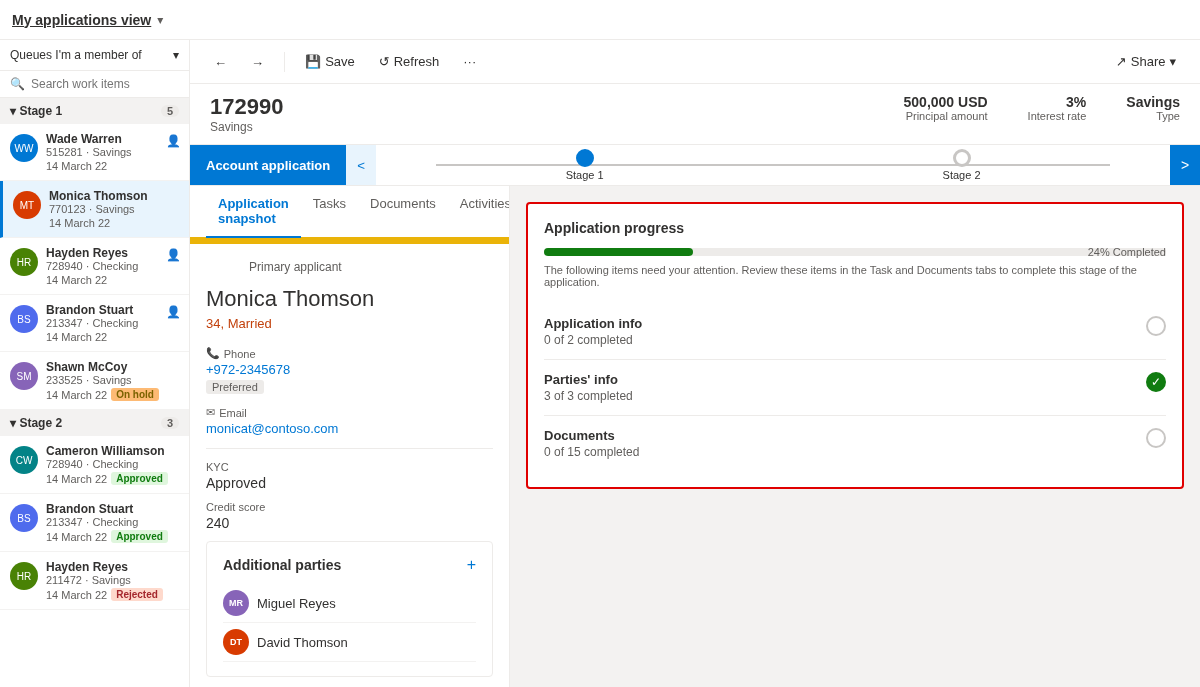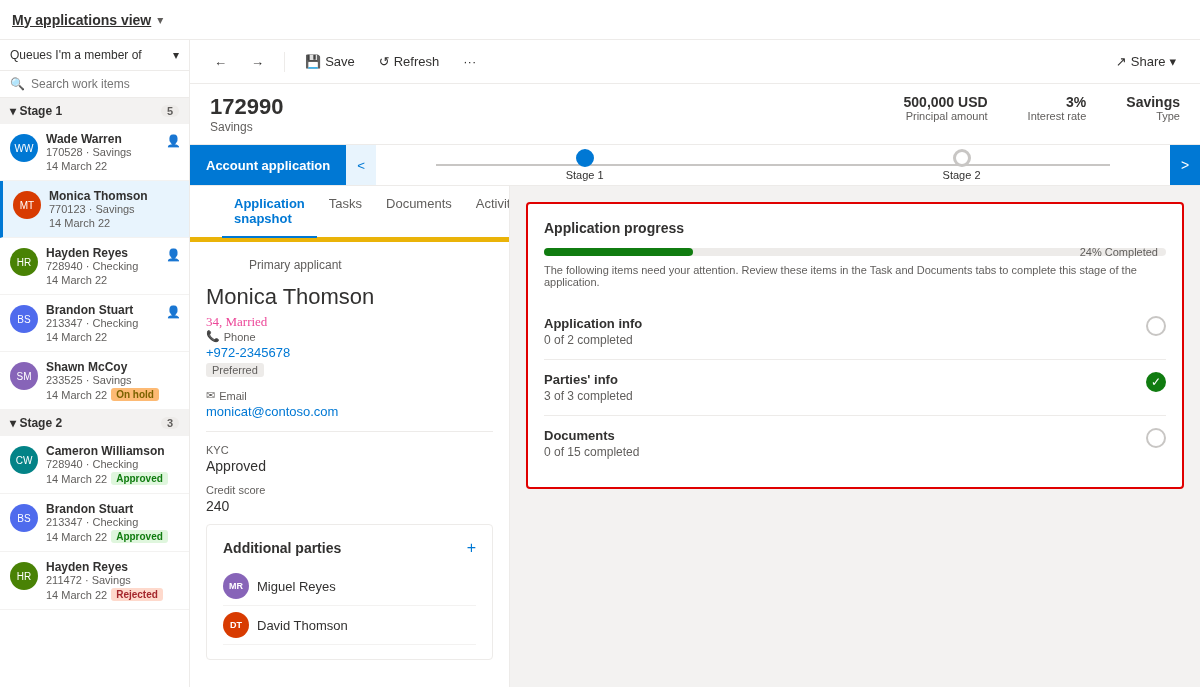--- a/index.html
+++ b/index.html
@@ -284,43 +284,43 @@
       display: flex;
       flex-direction: column;
       overflow-y: auto;
       border-right: 1px solid #edebe9;
       flex-shrink: 0;
     }
 
     
     .tabs {
       display: flex;
-      border-bottom: 5px solid #eab308;
-      padding: 0 32px;
+      border-bottom: 7px solid #eab308;
+      padding: 0 16px;
       background: #fff;
     }
     .tab {
       padding: 10px 12px;
       font-size: 13px;
       color: #605e5c;
       cursor: pointer;
       border-bottom: 2px solid transparent;
       margin-bottom: -1px;
     }
     .tab.active {
       color: #0078d4;
       border-bottom-color: #0078d4;
       font-weight: 600;
     }
 
     .left-content { padding: 16px; }
     .section-label { font-size: 12px; color: #605e5c; margin-bottom: 12px; margin-left: 43px; }
 
     .applicant-name { font-size: 22px; font-weight: 300; color: #323130; margin-bottom: 4px; }
-    .applicant-sub { font-size: 13px; color: #ec4899; margin-bottom: 0; font-family: Liberation Serif, serif; }
+    .applicant-sub { font-size: 13px; color: #c2410c; margin-bottom: 16px; }
 
     .contact-row { display: flex; flex-direction: column; margin-bottom: 12px; }
     .contact-label { font-size: 11px; color: #605e5c; display: flex; align-items: center; gap: 4px; margin-bottom: 2px; }
     .contact-value { font-size: 13px; color: #0078d4; }
     .contact-tag {
       display: inline-block;
       background: #edebe9;
       border-radius: 3px;
       padding: 1px 6px;
       font-size: 11px;
@@ -381,21 +381,21 @@
     .progress-card {
       background: #fff;
       border: 2px solid #e00000;
       border-radius: 4px;
       padding: 16px;
     }
     .progress-card-title { font-size: 14px; font-weight: 600; color: #323130; margin-bottom: 12px; }
     .progress-bar-container { margin-bottom: 8px; position: relative; }
     .progress-bar-bg { height: 8px; background: #edebe9; border-radius: 4px; }
     .progress-bar-fill { height: 8px; background: #107c10; border-radius: 4px; }
-    .progress-pct { position: absolute; right: 8px; top: -2px; font-size: 11px; color: #605e5c; }
+    .progress-pct { position: absolute; right: 0; top: -2px; font-size: 11px; color: #605e5c; }
     .progress-note { font-size: 11px; color: #605e5c; margin-bottom: 16px; }
 
     .progress-item {
       padding: 12px 0;
       border-bottom: 1px solid #edebe9;
       display: flex;
       align-items: flex-start;
       justify-content: space-between;
     }
     .progress-item-name { font-size: 13px; font-weight: 600; color: #323130; margin-bottom: 2px; }
@@ -445,21 +445,21 @@
         <span>▾</span>
         <span>Stage 1</span>
       </span>
       <span class="stage-badge">5</span>
     </div>
 
     <div class="list-item">
       <div class="avatar" style="background:#0078d4">WW</div>
       <div class="item-info">
         <div class="item-name">Wade Warren</div>
-        <div class="item-sub">170528 · Savings</div>
+        <div class="item-sub">515281 · Savings</div>
         <div class="item-date">14 March 22</div>
       </div>
       <span class="user-icon">👤</span>
     </div>
 
     <div class="list-item active">
       <div class="avatar" style="background:#d83b01">MT</div>
       <div class="item-info">
         <div class="item-name">Monica Thomson</div>
         <div class="item-sub">770123 · Savings</div>

